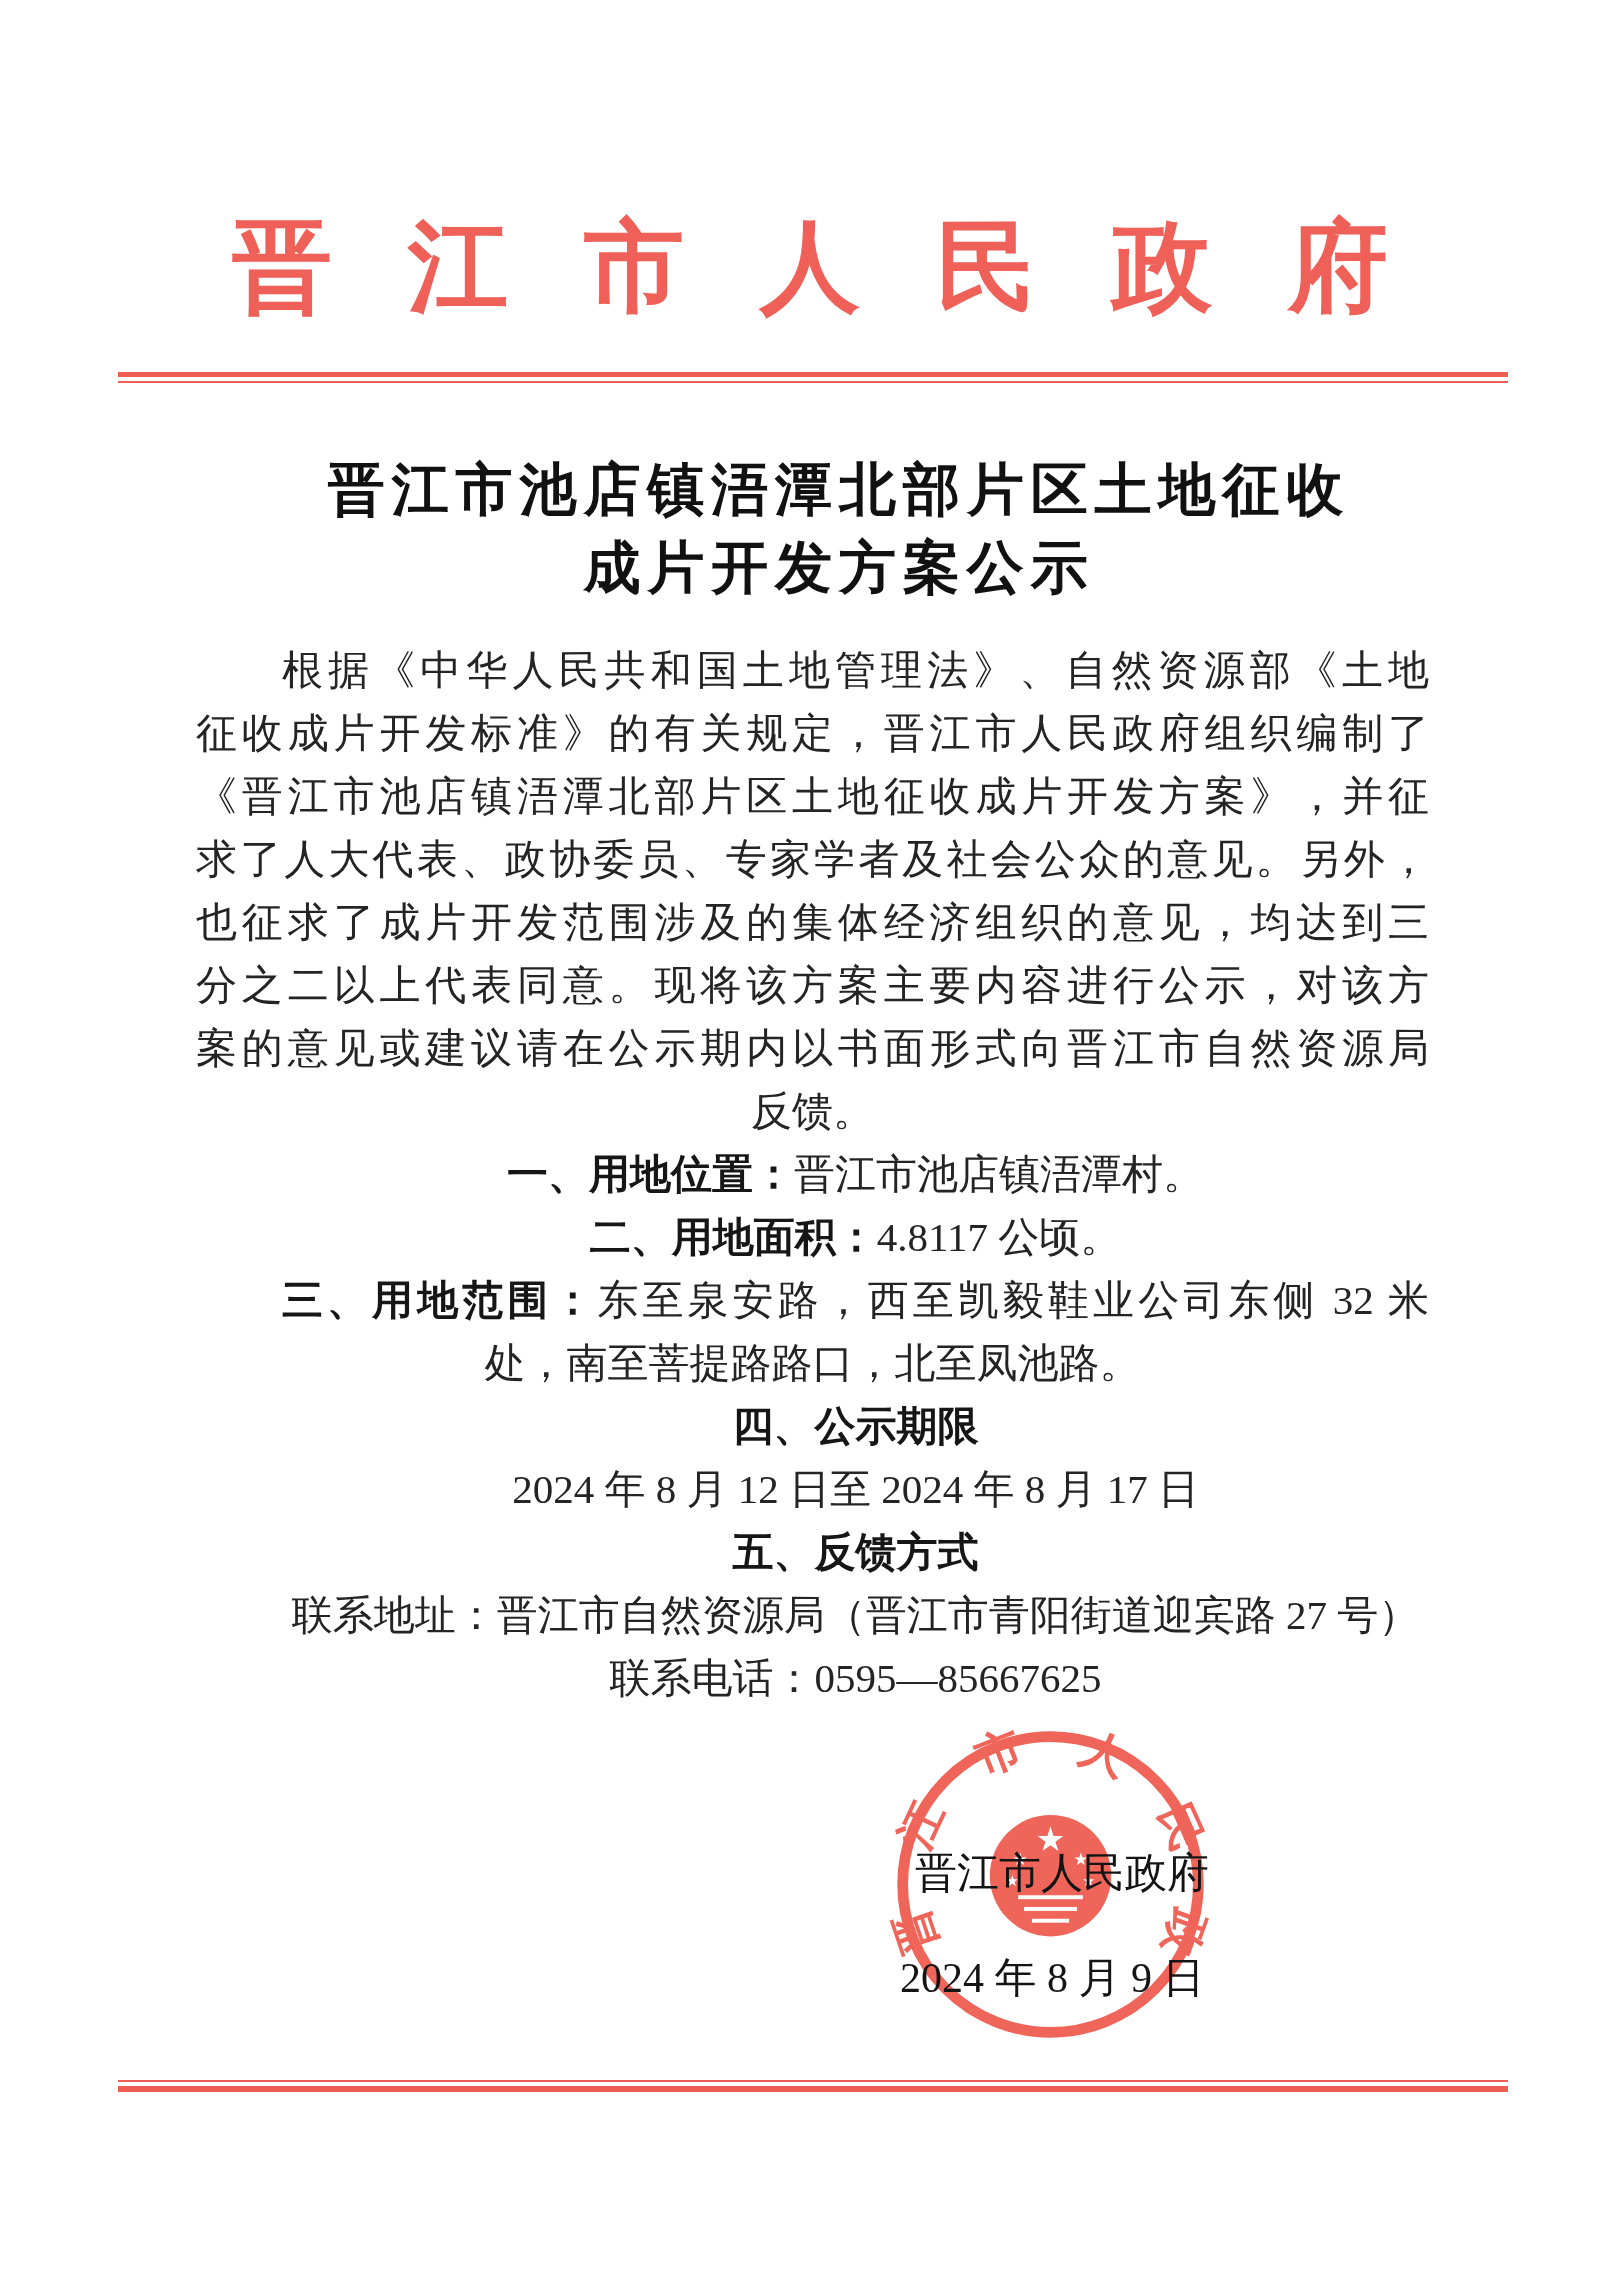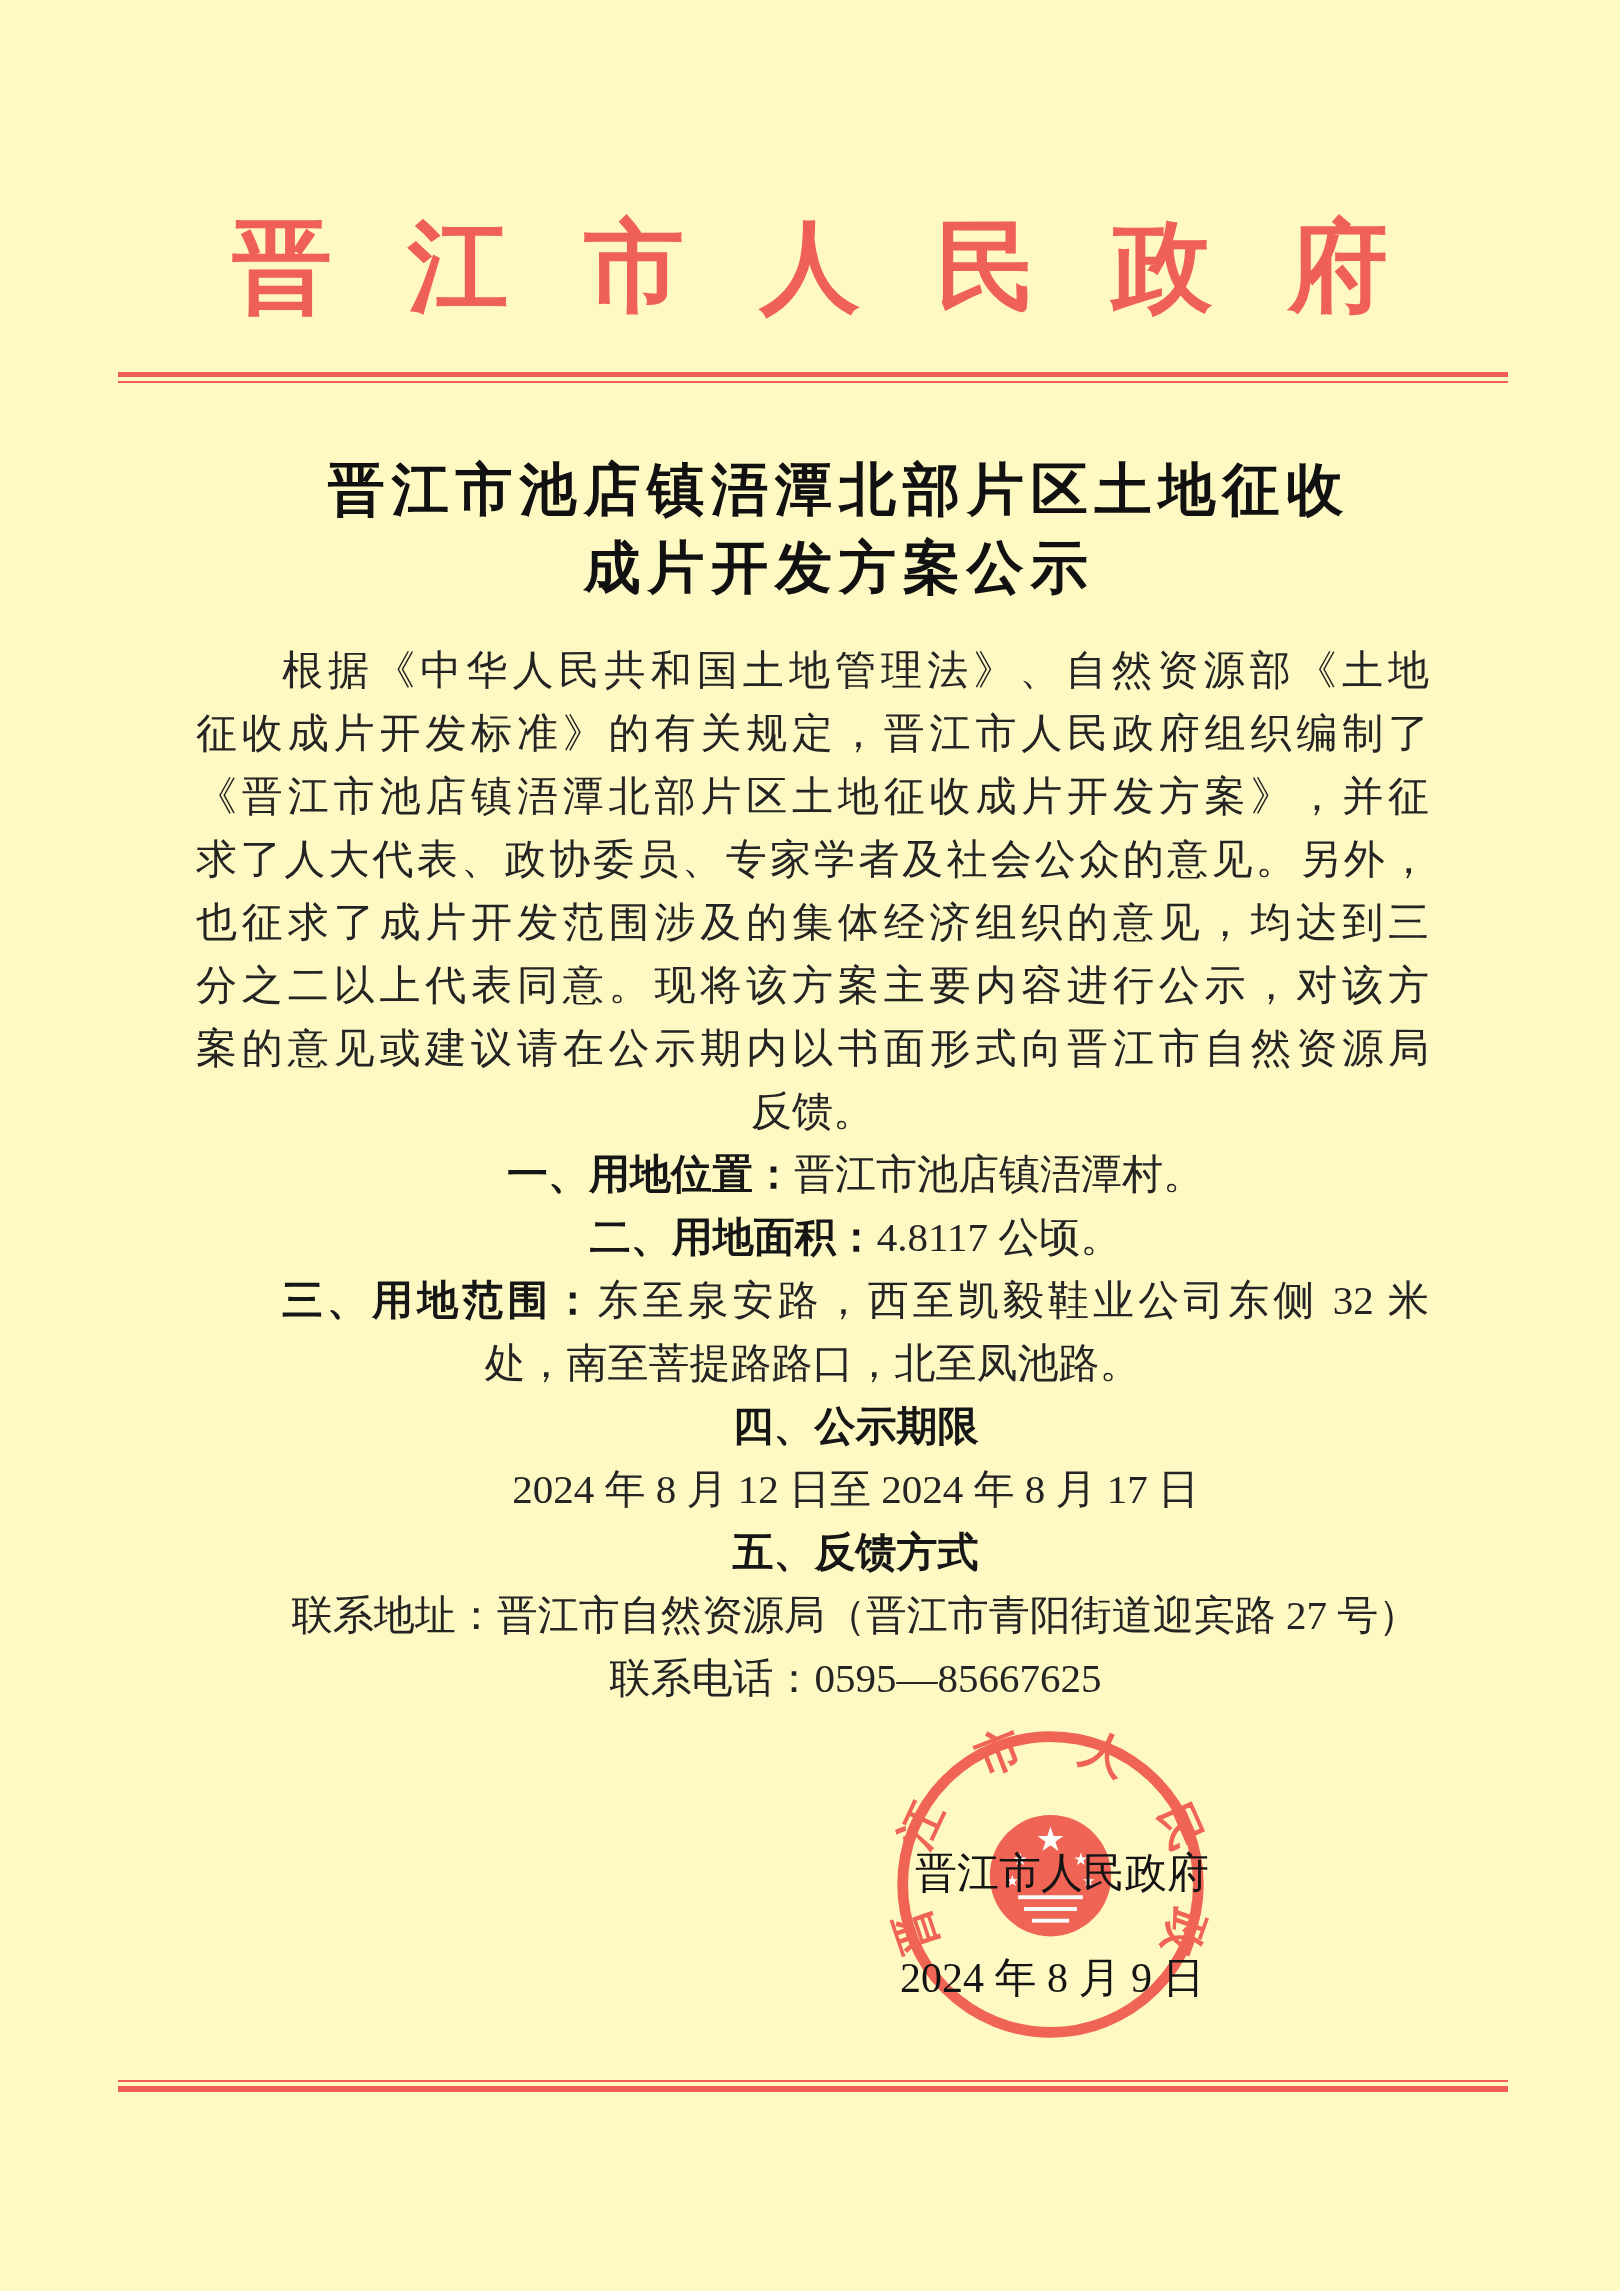--- a/index.html
+++ b/index.html
@@ -1,21 +1,21 @@
 <!DOCTYPE html>
 <html lang="zh"><head>
 <meta charset="utf-8">
 <style>
   html, body { margin: 0; padding: 0; background: #888; }
   .page {
     position: relative;
     width: 1620px;
     height: 2292px;
     margin: 0 auto;
-    background: #fef9c3;
+    background: #ffffff;
     overflow: hidden;
     font-family: "Liberation Serif", "DejaVu Serif", serif;
     color: #1e1e1e;
   }
 
   
   .gov-header {
     position: absolute;
     top: 208px;
     left: 0;

